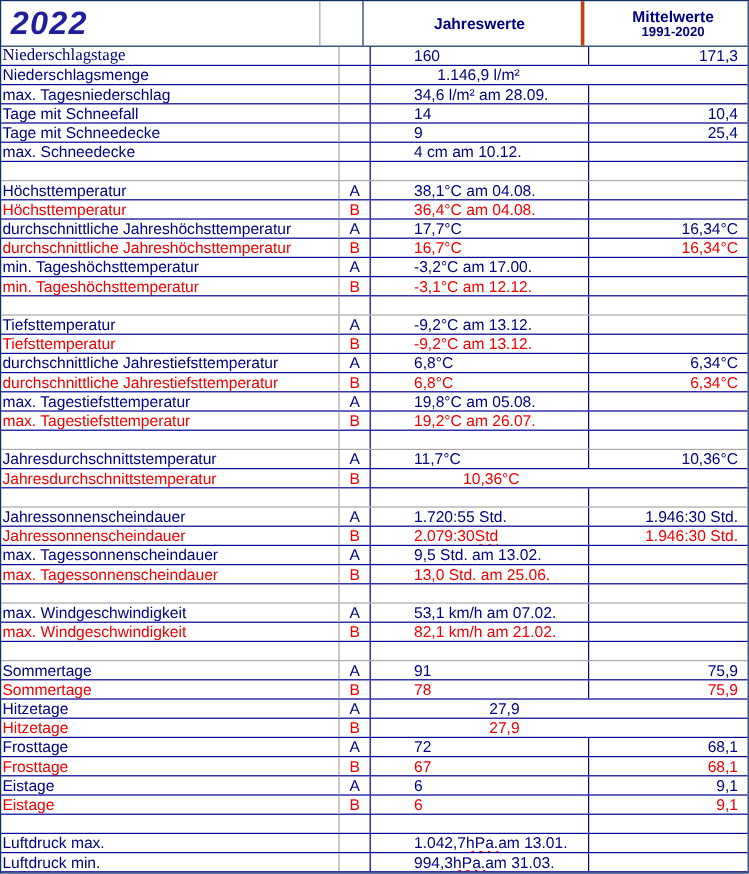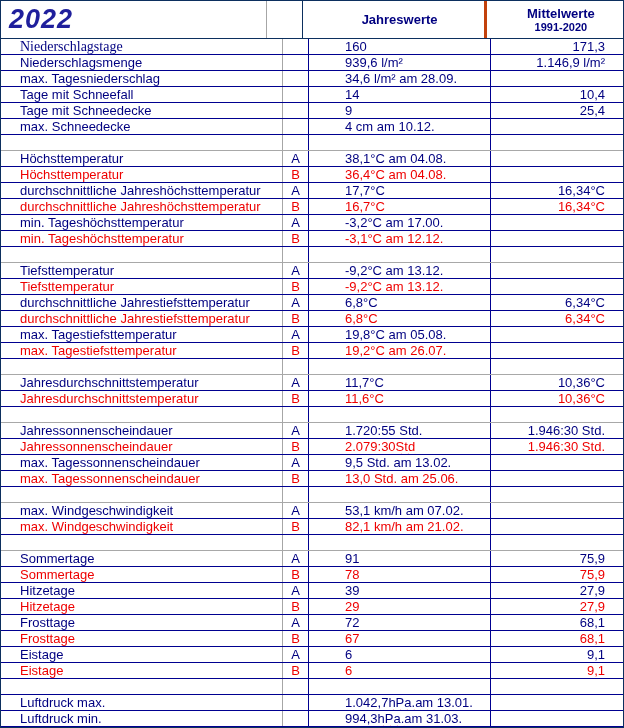--- a/index.html
+++ b/index.html
@@ -83,37 +83,37 @@
     font-size: 13px;
     color: #000080;
     white-space: nowrap;
     overflow: hidden;
     line-height: 14px;
   }
   .row.red .cell { color: #ee0000; }
   .c-label {
     width: 282px;
     border-right: 1px solid #a6a6a6;
-    padding-left: 19px;
+    padding-left: 1px;
   }
   .c-label.serif { font-family: "Liberation Serif", serif; font-size: 14px; }
   .c-ab {
     width: 26px;
     border-right: 1px solid #000090;
     justify-content: center;
   }
   .c-jahr {
     width: 182px;
     border-right: 1px solid #000090;
     padding-left: 36px;
   }
   .c-mittel {
     width: 132px;
     justify-content: flex-end;
-    padding-right: 18px;
+    padding-right: 8px;
   }
   .sq {
     text-decoration-line: underline;
     text-decoration-style: wavy;
     text-decoration-color: #ff0000;
     text-decoration-thickness: 1px;
     text-underline-offset: 2px;
   }
 </style>
 </head>
@@ -138,21 +138,20 @@
   <div id="rows">
       <div class="row">
         <div class="cell c-label serif">Niederschlagstage</div>
         <div class="cell c-ab"></div>
         <div class="cell c-jahr">160</div>
         <div class="cell c-mittel">171,3</div>
       </div>
       <div class="row">
         <div class="cell c-label">Niederschlagsmenge</div>
         <div class="cell c-ab"></div>
-        <div class="cell c-jahr">939,6 l/m²</div>
         <div class="cell c-mittel">1.146,9 l/m²</div>
       </div>
       <div class="row">
         <div class="cell c-label">max. Tagesniederschlag</div>
         <div class="cell c-ab"></div>
         <div class="cell c-jahr">34,6 l/m² am 28.09.</div>
         <div class="cell c-mittel"></div>
       </div>
       <div class="row">
         <div class="cell c-label">Tage mit Schneefall</div>
@@ -264,21 +263,20 @@
       </div>
       <div class="row">
         <div class="cell c-label">Jahresdurchschnittstemperatur</div>
         <div class="cell c-ab">A</div>
         <div class="cell c-jahr">11,7°C</div>
         <div class="cell c-mittel">10,36°C</div>
       </div>
       <div class="row red">
         <div class="cell c-label">Jahresdurchschnittstemperatur</div>
         <div class="cell c-ab">B</div>
-        <div class="cell c-jahr">11,6°C</div>
         <div class="cell c-mittel">10,36°C</div>
       </div>
       <div class="row divider-gray">
         <div class="cell c-label"></div>
         <div class="cell c-ab"></div>
         <div class="cell c-jahr"></div>
         <div class="cell c-mittel"></div>
       </div>
       <div class="row">
         <div class="cell c-label">Jahressonnenscheindauer</div>
@@ -336,27 +334,25 @@
       </div>
       <div class="row red">
         <div class="cell c-label">Sommertage</div>
         <div class="cell c-ab">B</div>
         <div class="cell c-jahr">78</div>
         <div class="cell c-mittel">75,9</div>
       </div>
       <div class="row">
         <div class="cell c-label">Hitzetage</div>
         <div class="cell c-ab">A</div>
-        <div class="cell c-jahr">39</div>
         <div class="cell c-mittel">27,9</div>
       </div>
       <div class="row red">
         <div class="cell c-label">Hitzetage</div>
         <div class="cell c-ab">B</div>
-        <div class="cell c-jahr">29</div>
         <div class="cell c-mittel">27,9</div>
       </div>
       <div class="row">
         <div class="cell c-label">Frosttage</div>
         <div class="cell c-ab">A</div>
         <div class="cell c-jahr">72</div>
         <div class="cell c-mittel">68,1</div>
       </div>
       <div class="row red">
         <div class="cell c-label">Frosttage</div>

